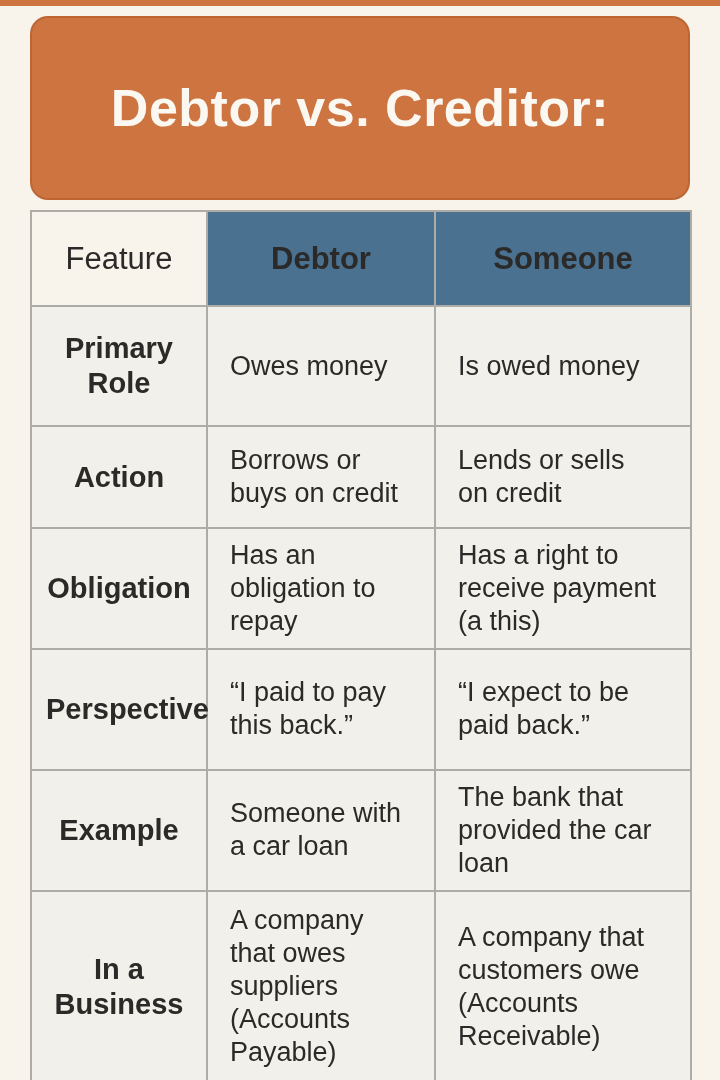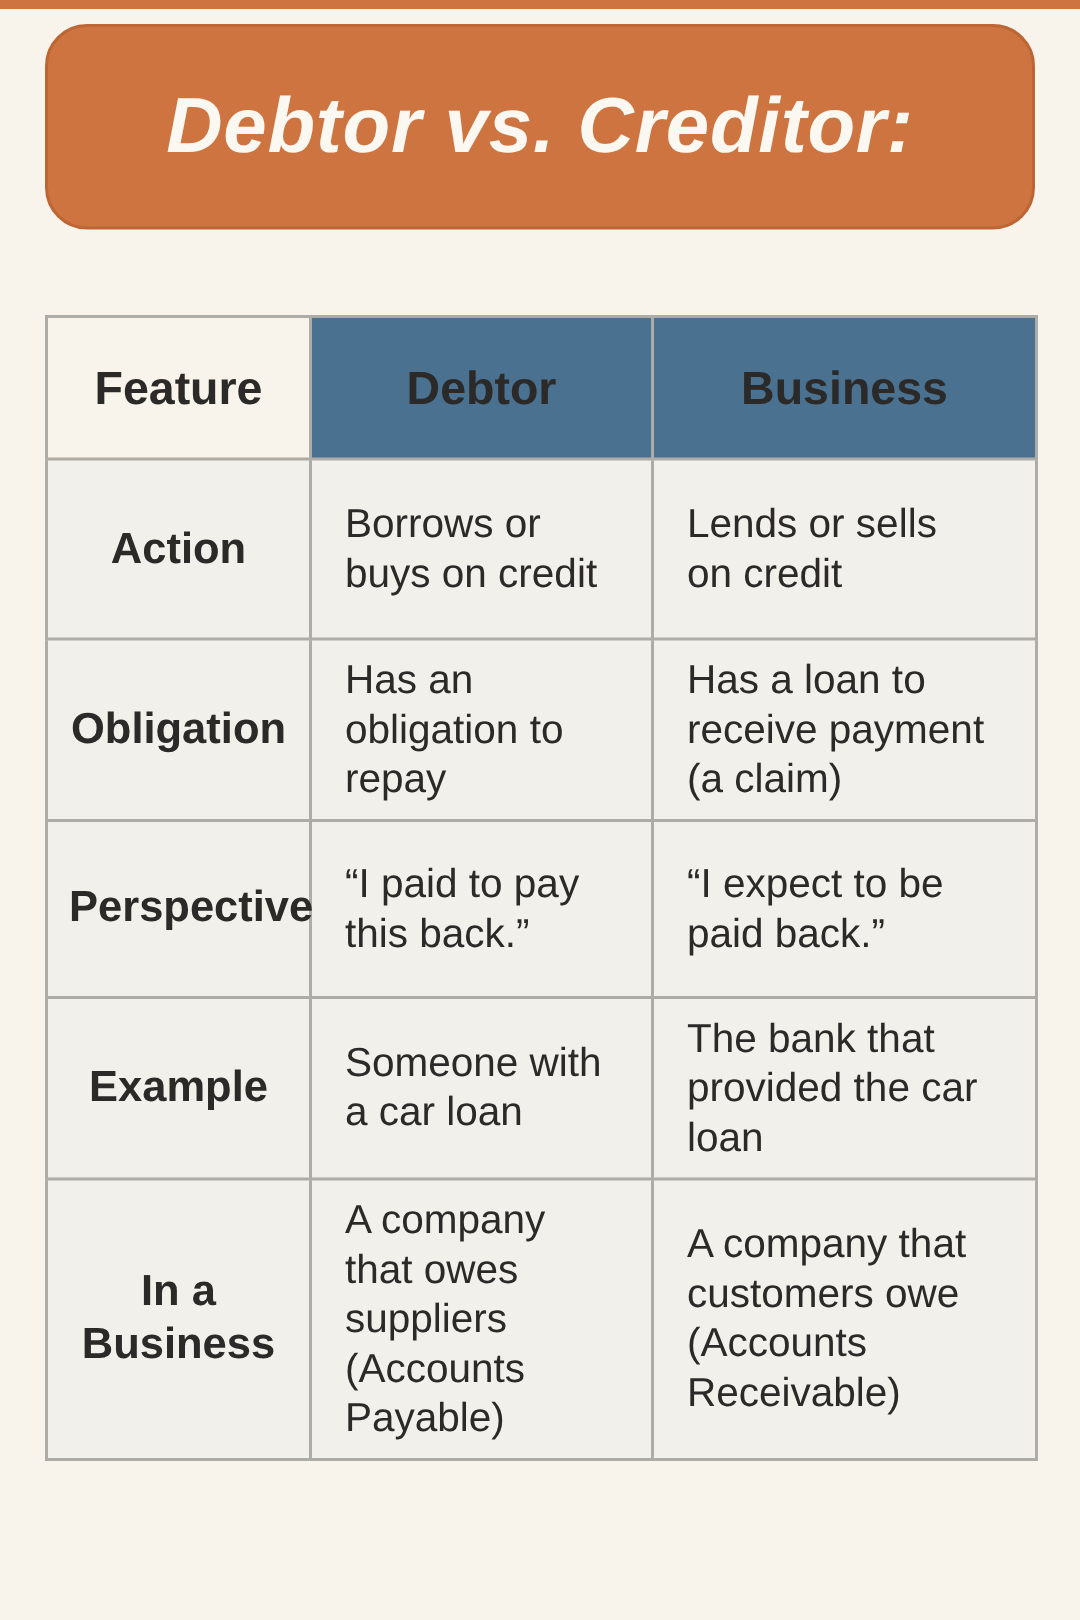--- a/index.html
+++ b/index.html
@@ -28,30 +28,29 @@
     top: 0; left: 0;
     width: 100%;
     height: 6px;
     background: var(--orange);
   }
   .title-box {
     position: absolute;
     top: 16px;
     left: 30px;
     width: 660px;
-    height: 137px;
+    height: 184px;
     background: var(--orange);
     border: 2px solid var(--orange-dark);
-    border-radius: 28px;
+    border-radius: 18px;
     display: flex;
     flex-direction: column;
     align-items: center;
     justify-content: center;
     text-align: center;
-    font-style: italic;
   }
   .title-line {
     color: var(--white);
     font-weight: bold;
     font-size: 52px;
     line-height: 1.28;
     letter-spacing: 0.5px;
   }
   table.compare {
     position: absolute;
@@ -67,21 +66,21 @@
   table.compare col.c-creditor { width: 256px; }
   table.compare th, table.compare td {
     border: 2px solid var(--border);
     vertical-align: middle;
     color: var(--text);
   }
   thead tr { height: 95px; }
   th.th-feature {
     background: var(--bg);
     font-size: 31px;
-    font-weight: bold;
+    font-weight: normal;
     text-align: center;
   }
   th.th-col {
     background: var(--blue);
     color: var(--white);
     font-size: 31px;
     font-weight: bold;
     text-align: center;
   }
   th.th-debtor { border-right-color: var(--bg); margin-left: 36px; }
@@ -120,33 +119,38 @@
   <table class="compare">
     <colgroup>
       <col class="c-feature">
       <col class="c-debtor">
       <col class="c-creditor">
     </colgroup>
     <thead>
       <tr>
         <th class="th-feature">Feature</th>
         <th class="th-col th-debtor">Debtor</th>
-        <th class="th-col">Business</th>
+        <th class="th-col">Someone</th>
       </tr>
     </thead>
     <tbody>
+      <tr>
+        <td class="feature-cell">Primary Role</td>
+        <td class="data-cell">Owes money</td>
+        <td class="data-cell">Is owed money</td>
+      </tr>
       <tr>
         <td class="feature-cell">Action</td>
         <td class="data-cell">Borrows or buys on credit</td>
         <td class="data-cell">Lends or sells on credit</td>
       </tr>
       <tr>
         <td class="feature-cell">Obligation</td>
         <td class="data-cell">Has an obligation to repay</td>
-        <td class="data-cell">Has a loan to receive payment (a claim)</td>
+        <td class="data-cell">Has a right to receive payment (a this)</td>
       </tr>
       <tr>
         <td class="feature-cell">Perspective</td>
         <td class="data-cell">“I paid to pay this back.”</td>
         <td class="data-cell">“I expect to be paid back.”</td>
       </tr>
       <tr>
         <td class="feature-cell">Example</td>
         <td class="data-cell">Someone with a car loan</td>
         <td class="data-cell">The bank that provided the car loan</td>

